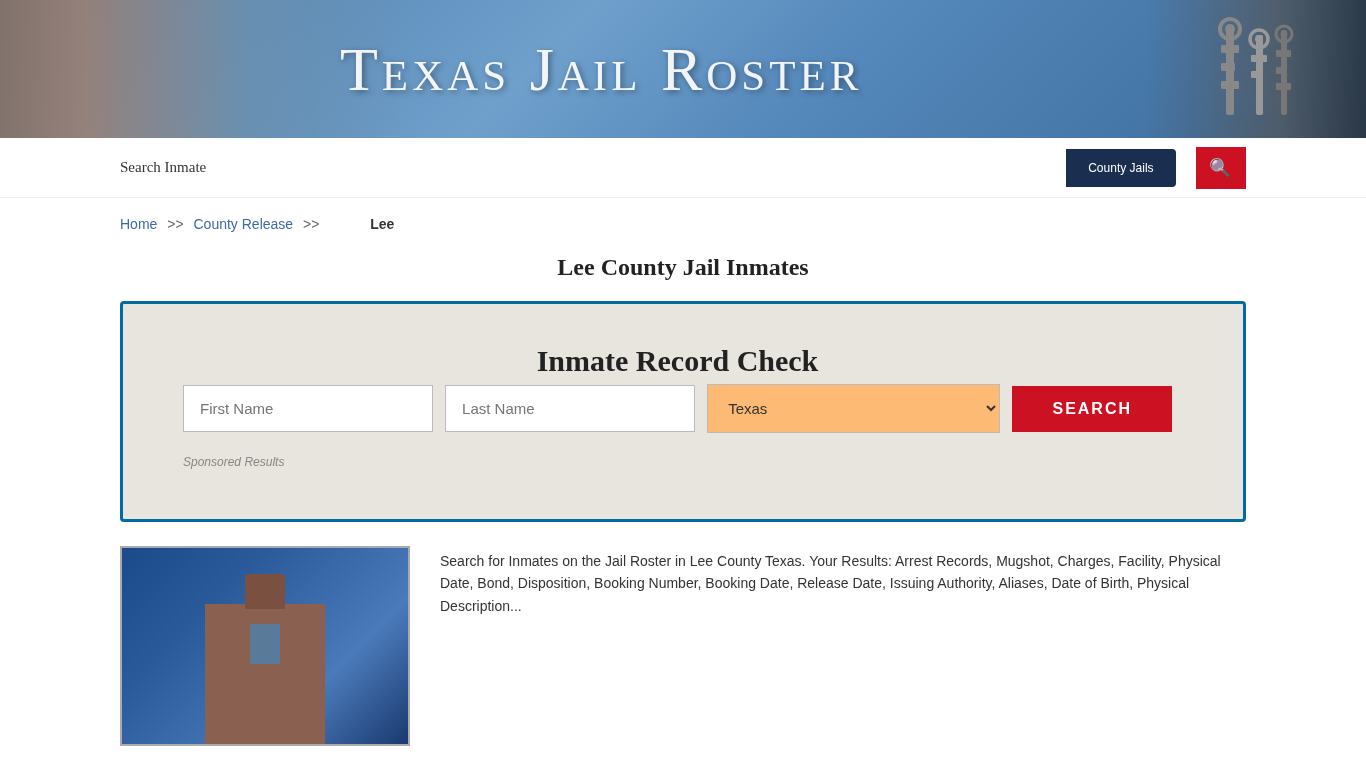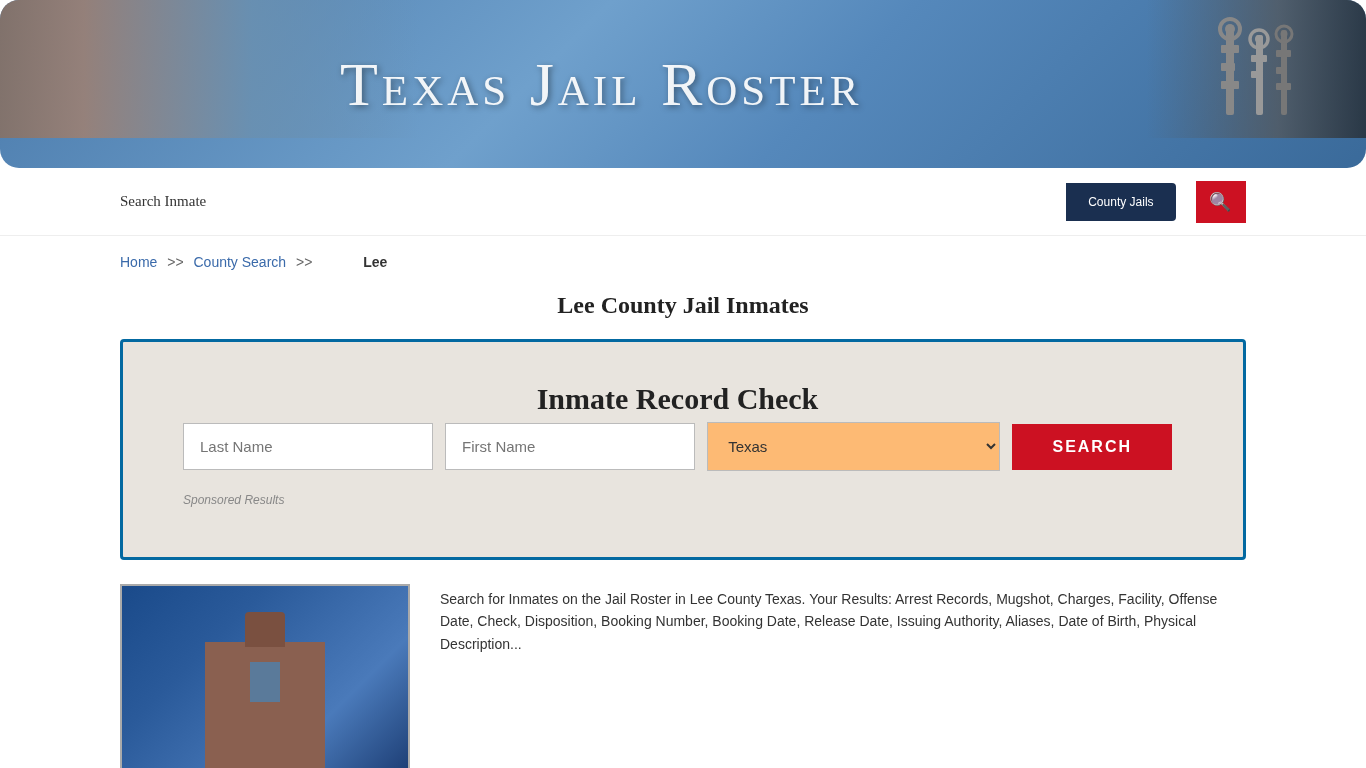--- a/index.html
+++ b/index.html
@@ -12,27 +12,26 @@
       background: #fff;
       color: #333;
       width: 1366px;
       min-height: 768px;
       overflow-x: hidden;
     }
 
     
     .header-banner {
       width: 1366px;
-      height: 168px;
+      height: 138px;
       background: linear-gradient(135deg, #4a7aab 0%, #6fa0cc 40%, #5588bb 60%, #3a6a9a 100%);
       position: relative;
       overflow: hidden;
       display: flex;
       align-items: center;
-      border-radius: 19px;
     }
     .header-banner .capitol-bg {
       position: absolute;
       left: 0;
       top: 0;
       width: 420px;
       height: 138px;
       background: linear-gradient(to right, #8a7060 0%, #a08070 20%, #6a90b0 60%, transparent 100%);
       opacity: 0.85;
     }
@@ -66,21 +65,21 @@
       width: 200px;
       height: 120px;
       display: flex;
       align-items: center;
       justify-content: center;
     }
 
     
     .navbar {
       width: 1366px;
-      height: 68px;
+      height: 60px;
       background: #fff;
       display: flex;
       align-items: center;
       padding: 0 120px;
       border-bottom: 1px solid #eee;
       gap: 20px;
     }
     .nav-search-inmate {
       font-family: Georgia, serif;
       font-size: 15px;
@@ -326,37 +325,37 @@
     <button class="btn-county-jails">County Jails</button>
   </div>
   <button class="search-facility-btn">
     <span class="search-icon-white">🔍</span>
   </button>
 </div>
 
 <div class="breadcrumb">
   <a href="#">Home</a>
   <span class="separator">&gt;&gt;</span>
-  <a href="#">County Search</a>
+  <a href="#">County Release</a>
   <span class="separator">&gt;&gt;</span>
   <span class="current">Lee</span>
 </div>
 
 <div class="page-title">Lee County Jail Inmates</div>
 
 <div class="inmate-record-box">
   <div class="irc-title">Inmate Record Check</div>
   <div class="irc-form-row">
+    <input class="irc-input" type="text" placeholder="First Name" style="">
     <input class="irc-input" type="text" placeholder="Last Name" style="">
-    <input class="irc-input" type="text" placeholder="First Name" style="">
     <select class="irc-select">
     <option value="Alabama">Alabama</option><option value="Alaska">Alaska</option><option value="Arizona">Arizona</option><option value="Arkansas">Arkansas</option><option value="California">California</option><option value="Colorado">Colorado</option><option value="Connecticut">Connecticut</option><option value="Delaware">Delaware</option><option value="Florida">Florida</option><option value="Georgia">Georgia</option><option value="Hawaii">Hawaii</option><option value="Idaho">Idaho</option><option value="Illinois">Illinois</option><option value="Indiana">Indiana</option><option value="Iowa">Iowa</option><option value="Kansas">Kansas</option><option value="Kentucky">Kentucky</option><option value="Louisiana">Louisiana</option><option value="Maine">Maine</option><option value="Maryland">Maryland</option><option value="Massachusetts">Massachusetts</option><option value="Michigan">Michigan</option><option value="Minnesota">Minnesota</option><option value="Mississippi">Mississippi</option><option value="Missouri">Missouri</option><option value="Montana">Montana</option><option value="Nebraska">Nebraska</option><option value="Nevada">Nevada</option><option value="New Hampshire">New Hampshire</option><option value="New Jersey">New Jersey</option><option value="New Mexico">New Mexico</option><option value="New York">New York</option><option value="North Carolina">North Carolina</option><option value="North Dakota">North Dakota</option><option value="Ohio">Ohio</option><option value="Oklahoma">Oklahoma</option><option value="Oregon">Oregon</option><option value="Pennsylvania">Pennsylvania</option><option value="Rhode Island">Rhode Island</option><option value="South Carolina">South Carolina</option><option value="South Dakota">South Dakota</option><option value="Tennessee">Tennessee</option><option value="Texas" selected="">Texas</option><option value="Utah">Utah</option><option value="Vermont">Vermont</option><option value="Virginia">Virginia</option><option value="Washington">Washington</option><option value="West Virginia">West Virginia</option><option value="Wisconsin">Wisconsin</option><option value="Wyoming">Wyoming</option></select>
     <button class="irc-search-btn">SEARCH</button>
   </div>
   <div class="sponsored-results">Sponsored Results</div>
 </div>
 
 <div class="bottom-section">
   <div class="bottom-image">
     <div class="building-silhouette"></div>
   </div>
-  <div class="bottom-text">Search for Inmates on the Jail Roster in Lee County Texas. Your Results: Arrest Records, Mugshot, Charges, Facility, Offense Date, Check, Disposition, Booking Number, Booking Date, Release Date, Issuing Authority, Aliases, Date of Birth, Physical Description...</div>
+  <div class="bottom-text">Search for Inmates on the Jail Roster in Lee County Texas. Your Results: Arrest Records, Mugshot, Charges, Facility, Physical Date, Bond, Disposition, Booking Number, Booking Date, Release Date, Issuing Authority, Aliases, Date of Birth, Physical Description...</div>
 </div>
 
 </body></html>

